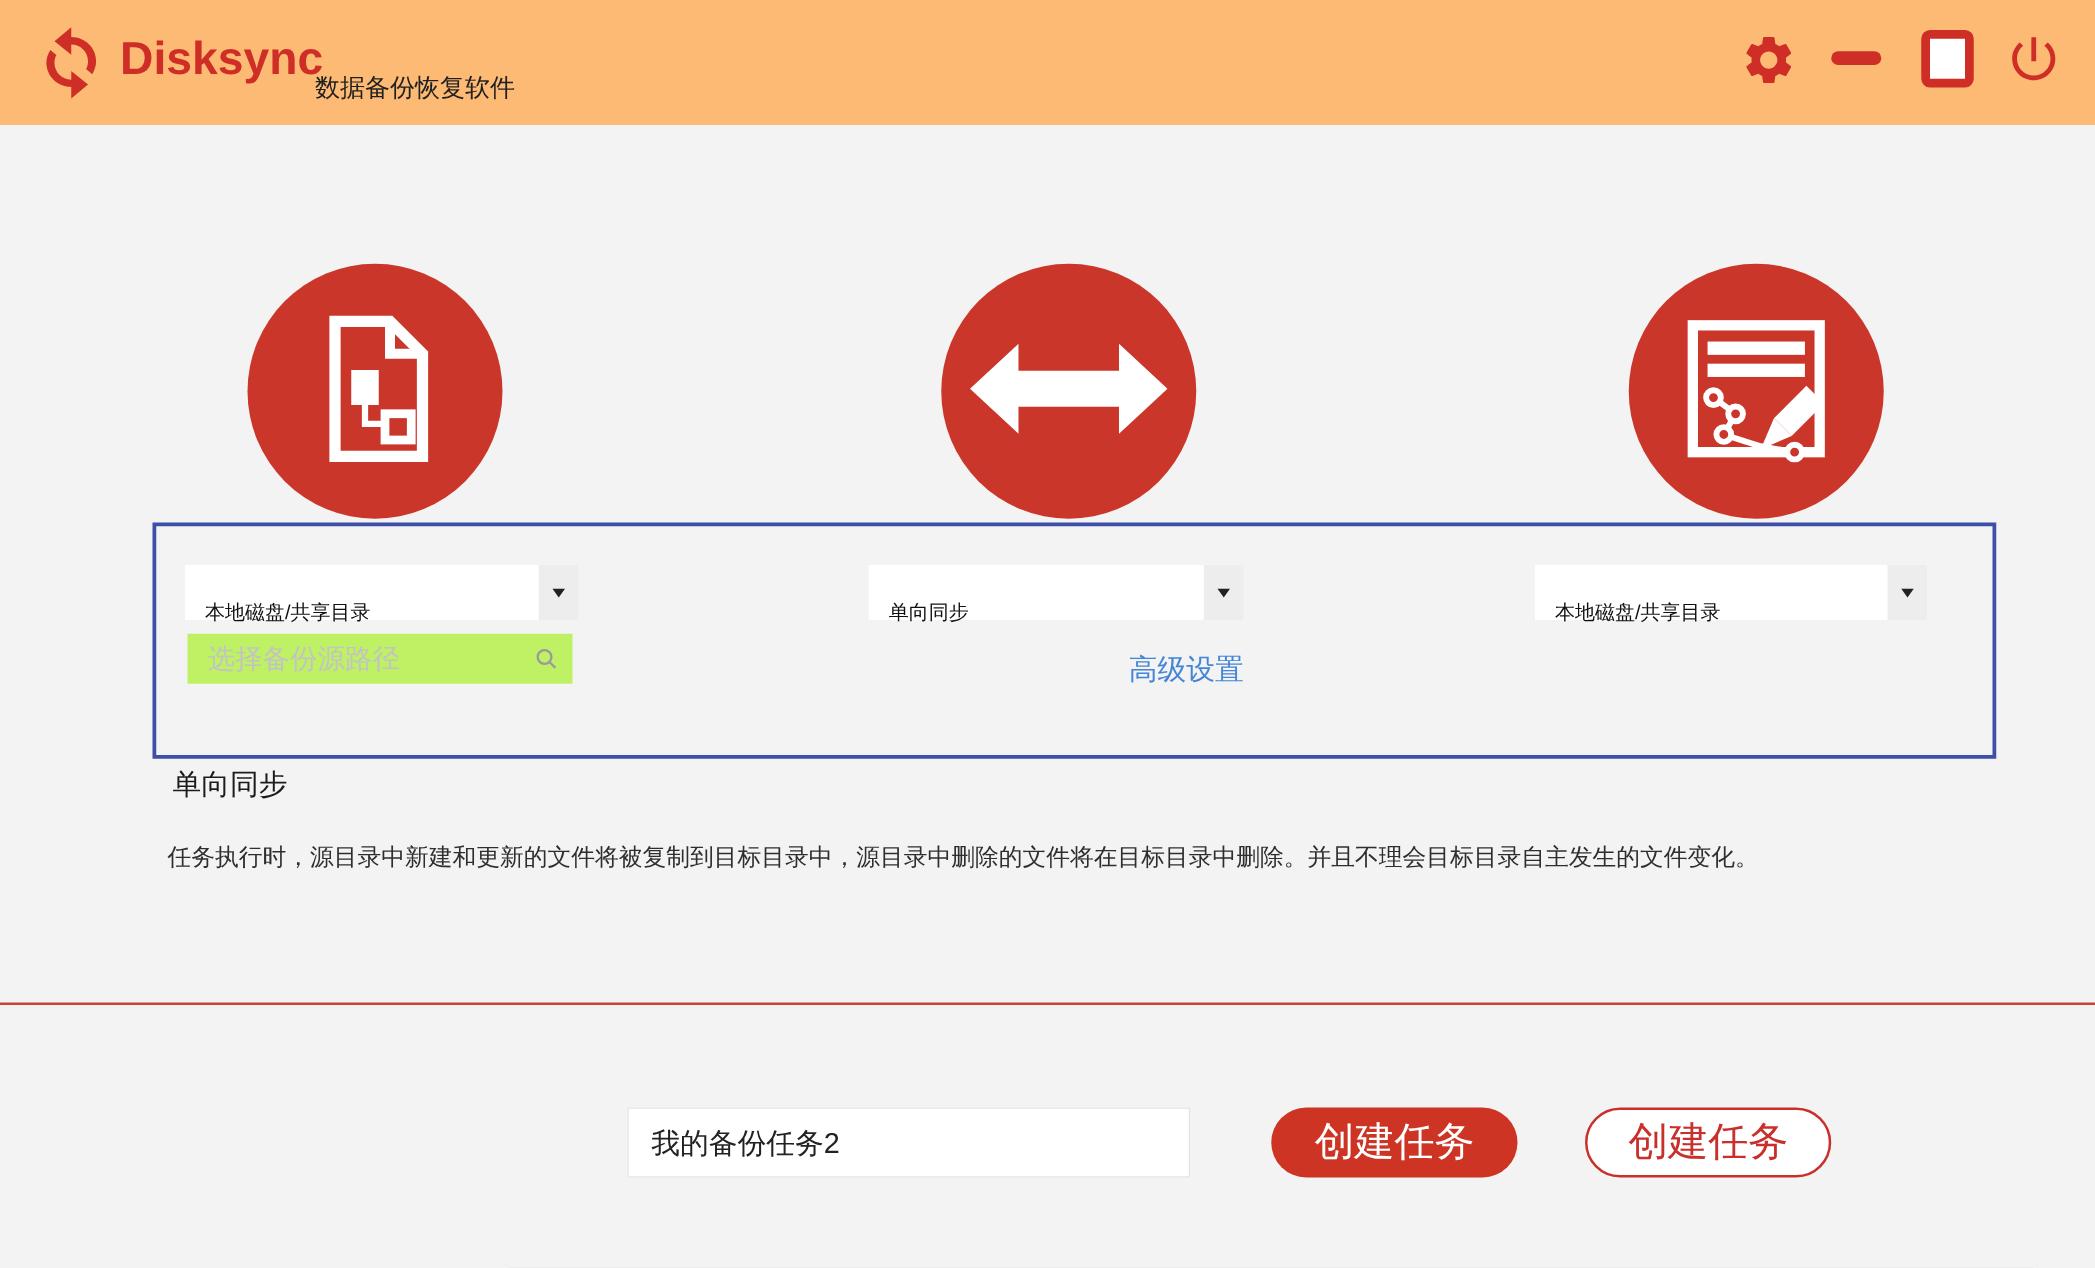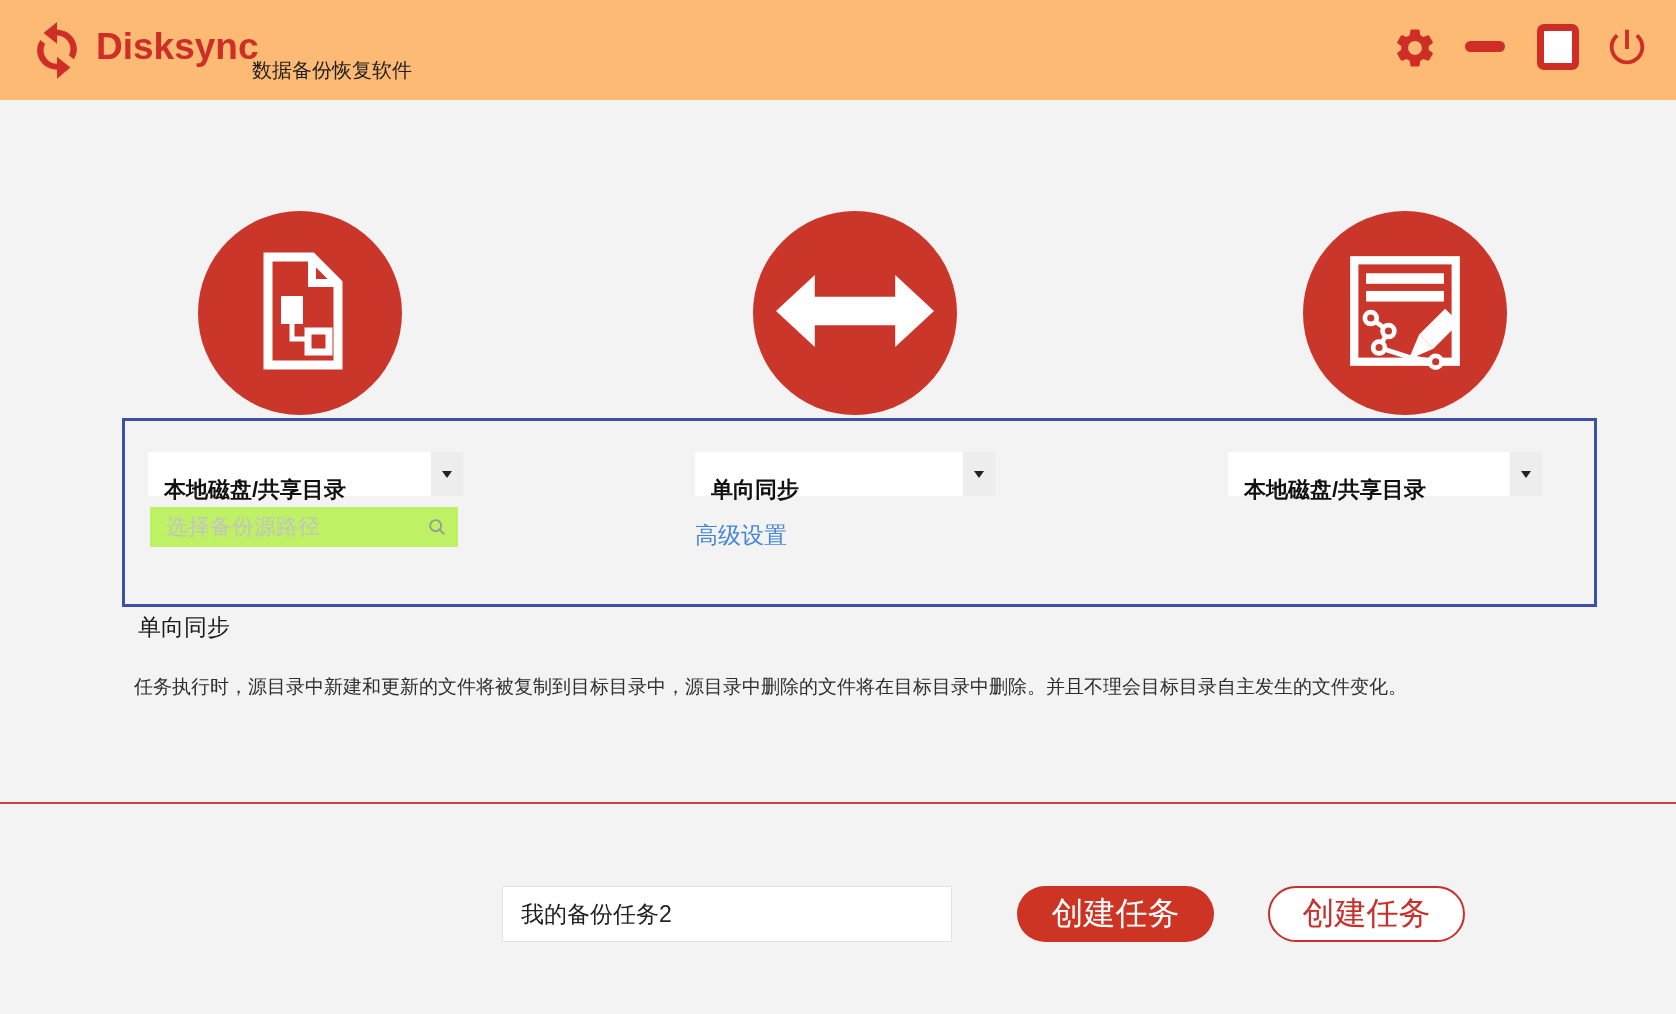--- a/index.html
+++ b/index.html
@@ -16,34 +16,34 @@
   .power{left:1604px;top:24px;width:46px;height:46px;}
   
   .circle{position:absolute;width:204px;height:204px;border-radius:50%;background:#cb362a;display:flex;align-items:center;justify-content:center;}
   .circle.src{left:198px;top:211px;}
   .circle.mode{left:753px;top:211px;}
   .circle.dst{left:1303px;top:211px;}
   
   .sel-box{position:absolute;left:122px;top:418px;width:1469px;height:183px;border:3px solid #3c50a8;background:transparent;}
   
   .dropdown{position:absolute;height:44px;background:#ffffff;display:flex;align-items:center;cursor:pointer;}
-  .dropdown .dd-label{padding-left:16px;font-size:22px;font-weight:700;color:#111;flex:1;white-space:nowrap;overflow:hidden;margin-top:32px;}
+  .dropdown .dd-label{padding-left:16px;font-size:16px;font-weight:400;color:#111;flex:1;white-space:nowrap;overflow:hidden;margin-top:32px;}
   .dropdown .dd-btn{width:32px;height:44px;background:#ededed;display:flex;align-items:center;justify-content:center;}
   .caret{width:0;height:0;border:5px solid transparent;border-top:7px solid #222;margin-top:6px;}
   .dd-src{left:148px;top:452px;width:315px;}
   .dd-mode{left:695px;top:452px;width:300px;}
   .dd-dst{left:1228px;top:452px;width:314px;}
   
   .path-wrap{position:absolute;height:40px;background:#bef264;}
   .path-wrap input{position:absolute;left:0;top:0;width:100%;height:100%;border:none;outline:none;background:transparent;font-size:22px;color:#333;padding:0 40px 0 16px;box-sizing:border-box;font-family:"Liberation Sans","DejaVu Sans",sans-serif;}
   .path-wrap input::placeholder{color:#c3c3c3;}
   .path-wrap .mag{position:absolute;right:10px;top:9px;width:22px;height:22px;}
   .pw-src{left:150px;top:507px;width:308px;}
   .pw-dst{left:1228px;top:507px;width:304px;}
-  .adv-link{position:absolute;left:695px;top:520px;width:300px;text-align:left;font-size:23px;color:#4585d6;cursor:pointer;}
+  .adv-link{position:absolute;left:695px;top:520px;width:300px;text-align:right;font-size:23px;color:#4585d6;cursor:pointer;}
   
   .mode-title{position:absolute;left:138px;top:612px;font-size:23px;color:#1b1b1b;}
   .mode-desc{position:absolute;left:134px;top:668px;width:1432px;font-size:19px;line-height:37px;color:#2e2e2e;}
   .red-line{position:absolute;left:0;top:802px;width:1676px;height:2px;background:#c64438;}
   
   .task-input{position:absolute;left:502px;top:886px;width:450px;height:56px;background:#fff;border:1px solid #e3e3e3;box-sizing:border-box;font-size:23px;color:#222;padding:0 18px;outline:none;font-family:"Liberation Sans","DejaVu Sans",sans-serif;}
   .btn{position:absolute;top:886px;width:197px;height:56px;border-radius:28px;font-size:32px;display:flex;align-items:center;justify-content:center;cursor:pointer;box-sizing:border-box;font-family:"Liberation Sans","DejaVu Sans",sans-serif;}
   .btn-create{left:1017px;background:#ce3423;color:#ffffff;border:none;}
   .btn-manage{left:1268px;background:#ffffff;color:#c9302c;border:2px solid #c9302c;}
 </style>

